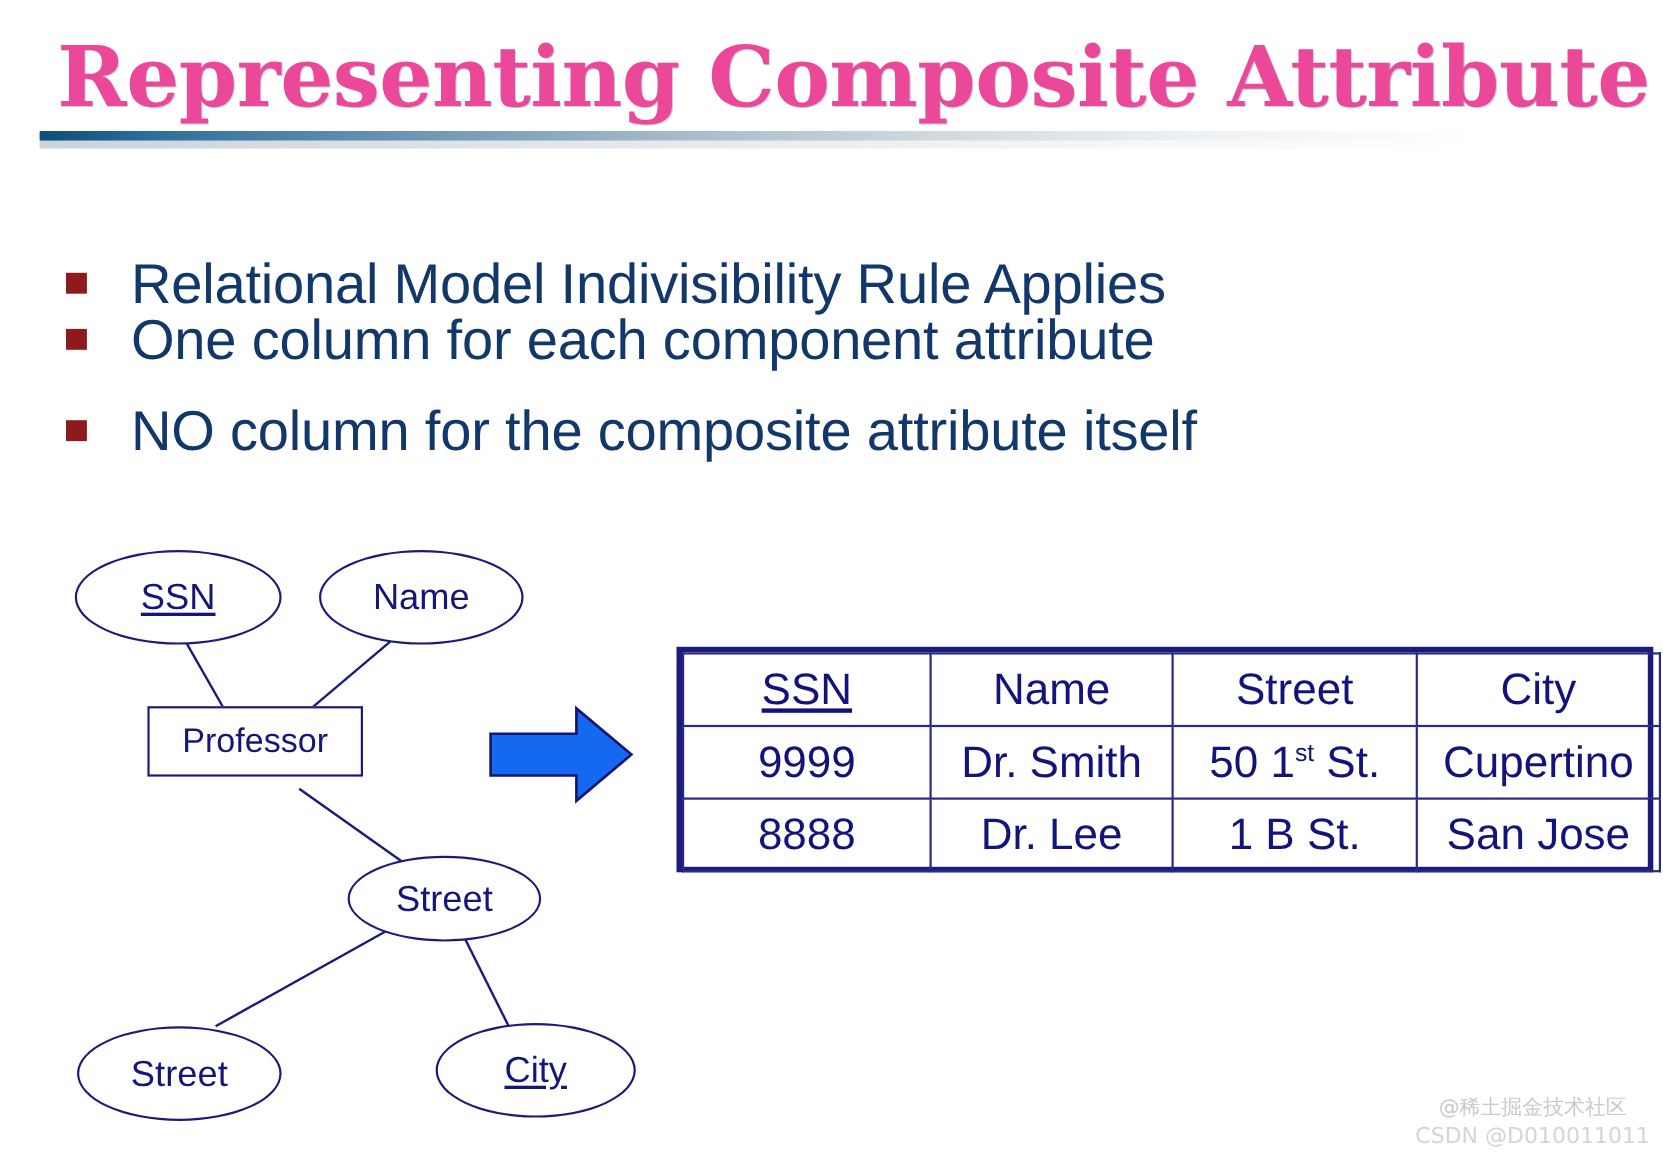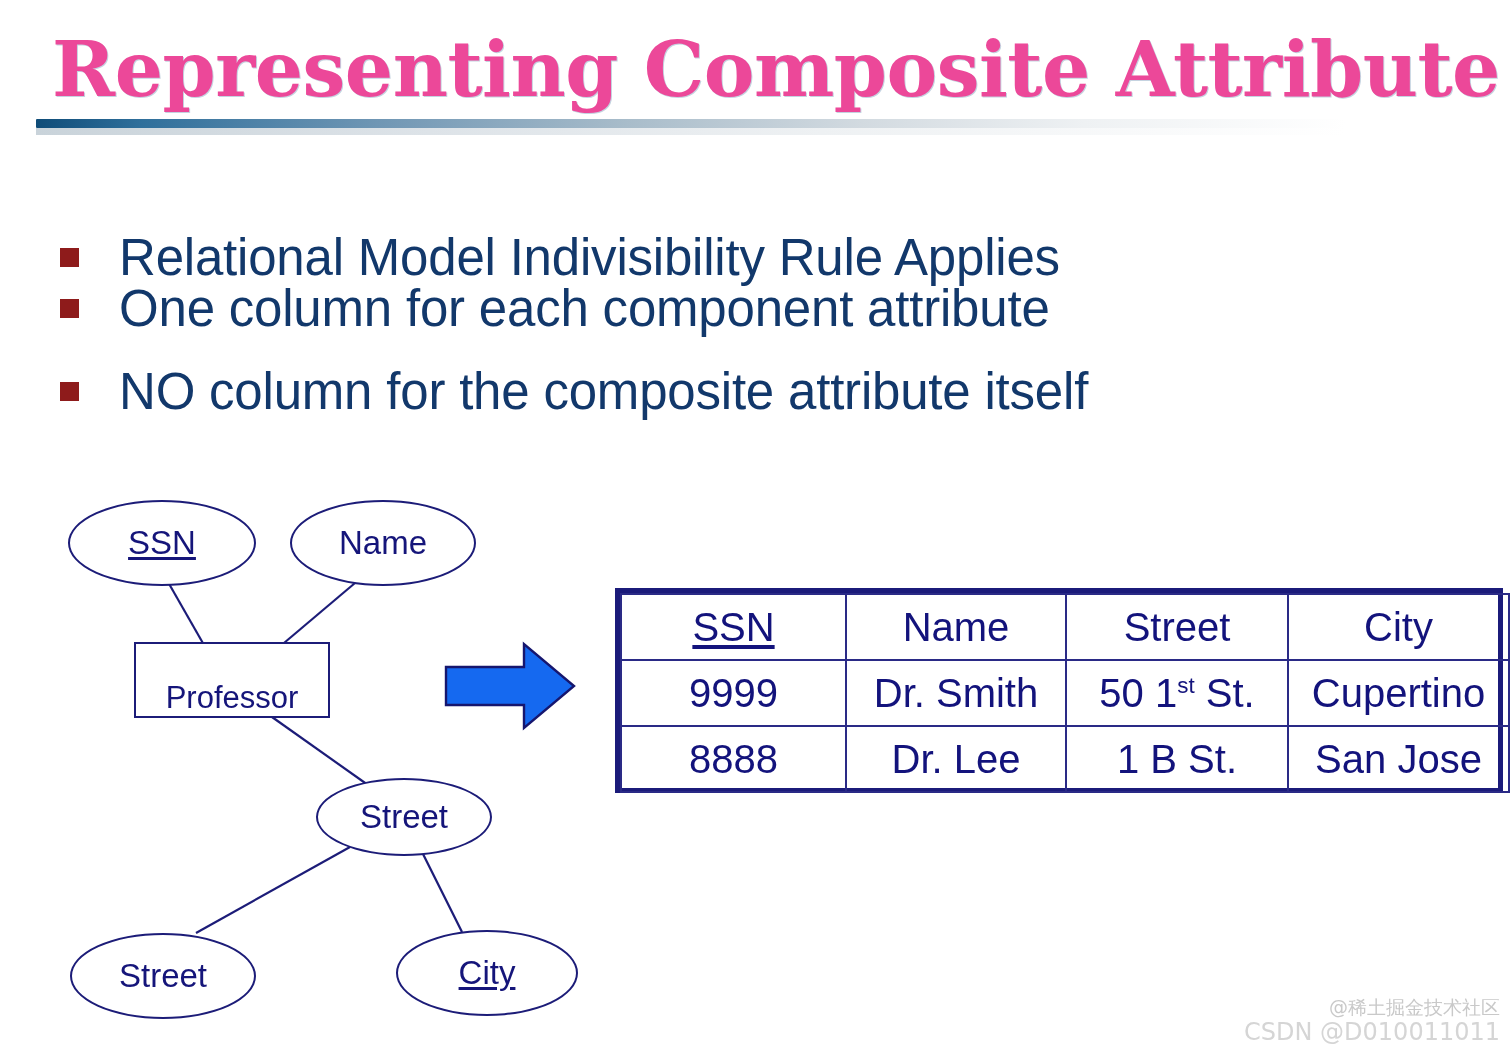--- a/index.html
+++ b/index.html
@@ -160,28 +160,28 @@
   #relation-table col.c2 { width: 220px; }
   #relation-table col.c3 { width: 222px; }
   #relation-table col.c4 { width: 221px; }
   sup { font-size: 0.56em; vertical-align: super; line-height: 0; }
 
   
   #watermark {
     position: absolute;
     right: 12px;
     bottom: 8px;
-    text-align: right;
+    text-align: center;
     color: #c9c9c9;
     font-size: 19px;
     line-height: 25px;
     font-family: "DejaVu Sans", sans-serif;
     user-select: none;
   }
-  #watermark .wm-line2 { color: #d5d5d5; font-size: 24px; }
+  #watermark .wm-line2 { color: #d5d5d5; font-size: 20px; }
 </style>
 </head>
 <body>
 
 <div id="slide">
 
   <div id="slide-title">Representing Composite Attribute</div>
   <div id="title-rule"></div>
   <div id="title-rule-shadow"></div>
 
@@ -214,21 +214,21 @@
     </svg>
 
     <div class="er-ellipse key" style="left:68px; top:30px; width:188px; height:86px;">
       <span>SSN</span>
     </div>
 
     <div class="er-ellipse" style="left:290px; top:30px; width:186px; height:86px;">
       <span>Name</span>
     </div>
 
-    <div class="er-box" style="left:134px; top:172px; width:196px; height:76px;align-items:flex-end;">
+    <div class="er-box" style="left:134px; top:172px; width:196px; height:64px;">
       <span>Professor</span>
     </div>
 
     <div class="er-ellipse" style="left:316px; top:308px; width:176px; height:78px;">
       <span>Street</span>
     </div>
 
     <div class="er-ellipse" style="left:70px; top:463px; width:186px; height:86px;">
       <span>Street</span>
     </div>

